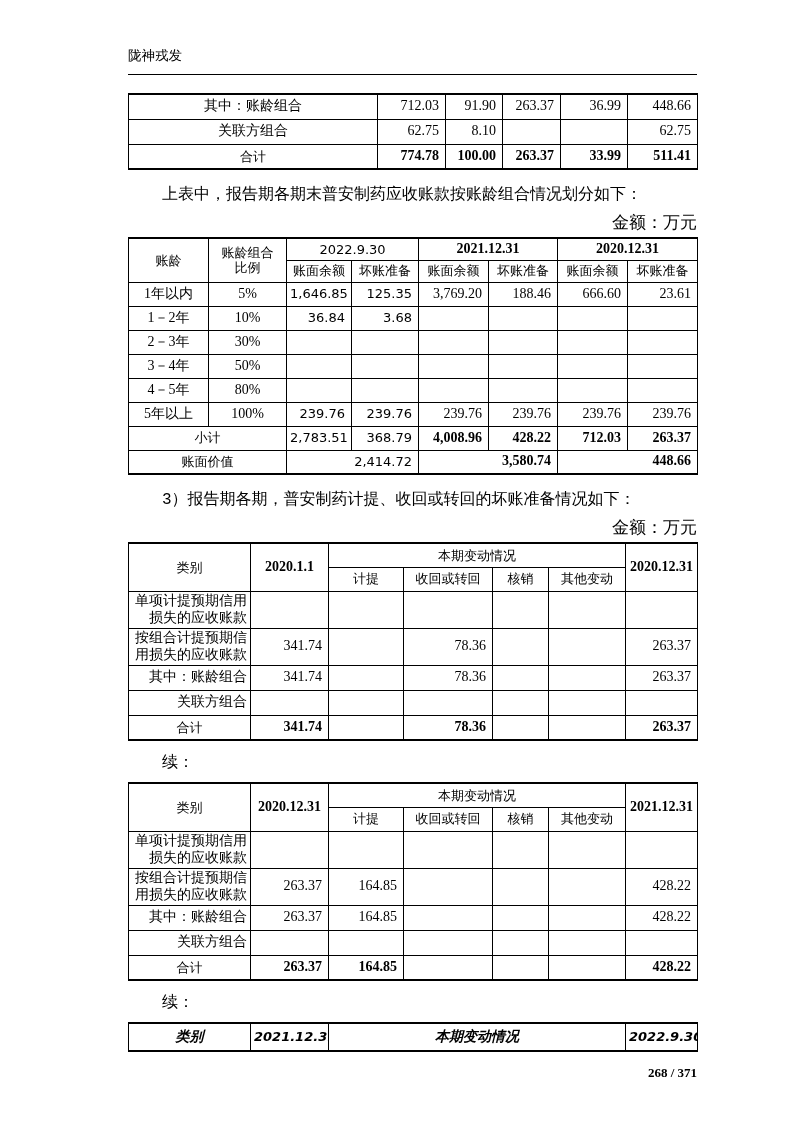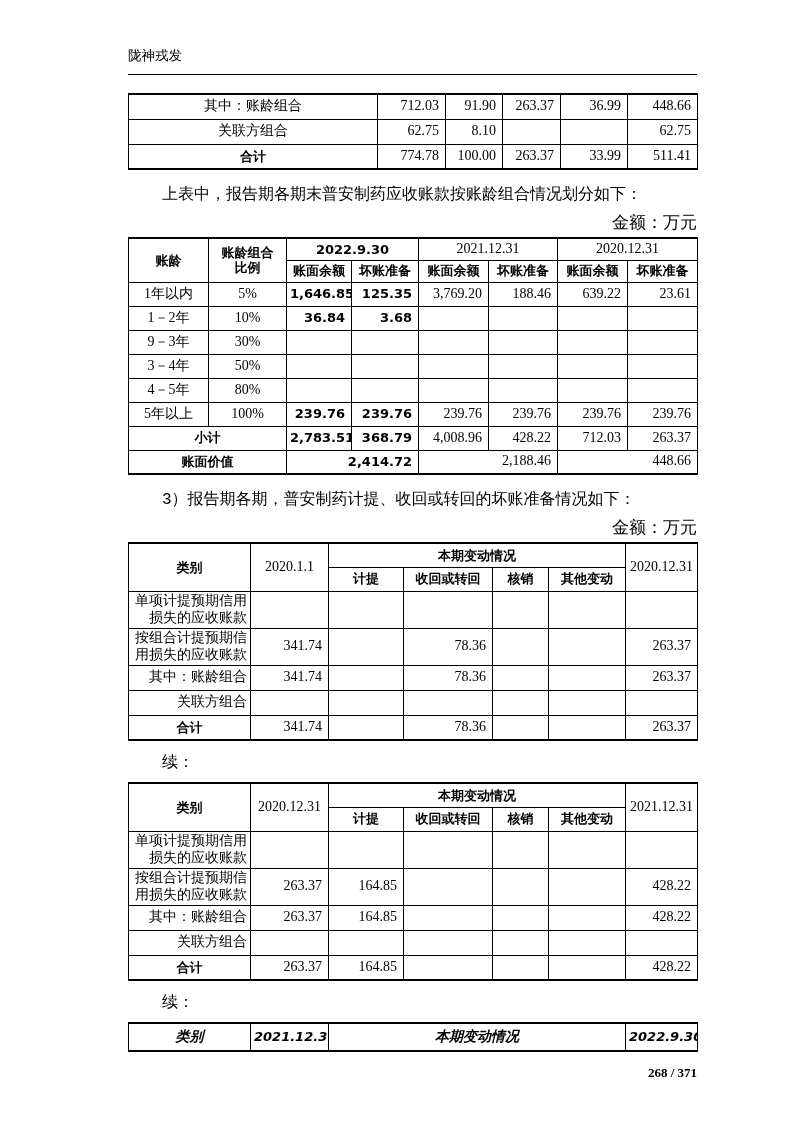--- a/index.html
+++ b/index.html
@@ -35,22 +35,22 @@
     padding: 1px 3px;
     vertical-align: middle;
     font-size: 14px;
     line-height: 1.18;
     overflow: hidden;
   }
   .num { text-align: right; padding-right: 6px; }
   .ctr { text-align: center; }
   .lft { text-align: right; padding-left: 4px; }
   .ind { padding-left: 40px; }
-  .bold { font-weight: normal; }
-  .hei { font-family: "DejaVu Sans", "Liberation Sans", sans-serif; font-weight: bold; font-size: 13px; }
+  .bold { font-weight: bold; }
+  .hei { font-family: "DejaVu Sans", "Liberation Sans", sans-serif; font-weight: normal; font-size: 13px; }
   .ital { font-style: italic; font-weight: bold; }
   .ital-date { font-style: italic; font-weight: bold; font-family: "DejaVu Sans", "Liberation Sans", sans-serif; font-size: 13px; }
 
   .t1 { margin-top: 18px; }
   .t1 tr { height: 25px; }
 
   .para { margin-top: 14px; font-size: 16px; padding-left: 34px; font-family: Liberation Mono, monospace; }
   .amount { text-align: right; font-size: 17px; margin-top: 6px; margin-bottom: 3px; }
 
   .t2 tr.hrow { height: 22px; }
@@ -146,35 +146,35 @@
         <td class="ctr hei">账面余额</td>
         <td class="ctr hei">坏账准备</td>
       </tr>
       <tr class="drow">
         <td class="ctr">1年以内</td>
         <td class="ctr">5%</td>
         <td class="num hei">1,646.85</td>
         <td class="num hei">125.35</td>
         <td class="num">3,769.20</td>
         <td class="num">188.46</td>
-        <td class="num">639.22</td>
+        <td class="num">666.60</td>
         <td class="num">23.61</td>
       </tr>
       <tr class="drow">
         <td class="ctr">1－2年</td>
         <td class="ctr">10%</td>
         <td class="num hei">36.84</td>
         <td class="num hei">3.68</td>
         <td class="num"></td>
         <td class="num"></td>
         <td class="num"></td>
         <td class="num"></td>
       </tr>
       <tr class="drow">
-        <td class="ctr">9－3年</td>
+        <td class="ctr">2－3年</td>
         <td class="ctr">30%</td>
         <td class="num hei"></td>
         <td class="num hei"></td>
         <td class="num"></td>
         <td class="num"></td>
         <td class="num"></td>
         <td class="num"></td>
       </tr>
       <tr class="drow">
         <td class="ctr">3－4年</td>
@@ -211,21 +211,21 @@
         <td class="num hei">2,783.51</td>
         <td class="num hei">368.79</td>
         <td class="num bold">4,008.96</td>
         <td class="num bold">428.22</td>
         <td class="num bold">712.03</td>
         <td class="num bold">263.37</td>
       </tr>
       <tr class="drow">
         <td class="ctr hei" colspan="2">账面价值</td>
         <td class="num hei" colspan="2">2,414.72</td>
-        <td class="num bold" colspan="2">2,188.46</td>
+        <td class="num bold" colspan="2">3,580.74</td>
         <td class="num bold" colspan="2">448.66</td>
       </tr>
     </tbody>
       </table>
 
     <p class="para">3）报告期各期，普安制药计提、收回或转回的坏账准备情况如下：</p>
     <div class="amount">金额：万元</div>
 
     <table class="t3">
       <colgroup>

